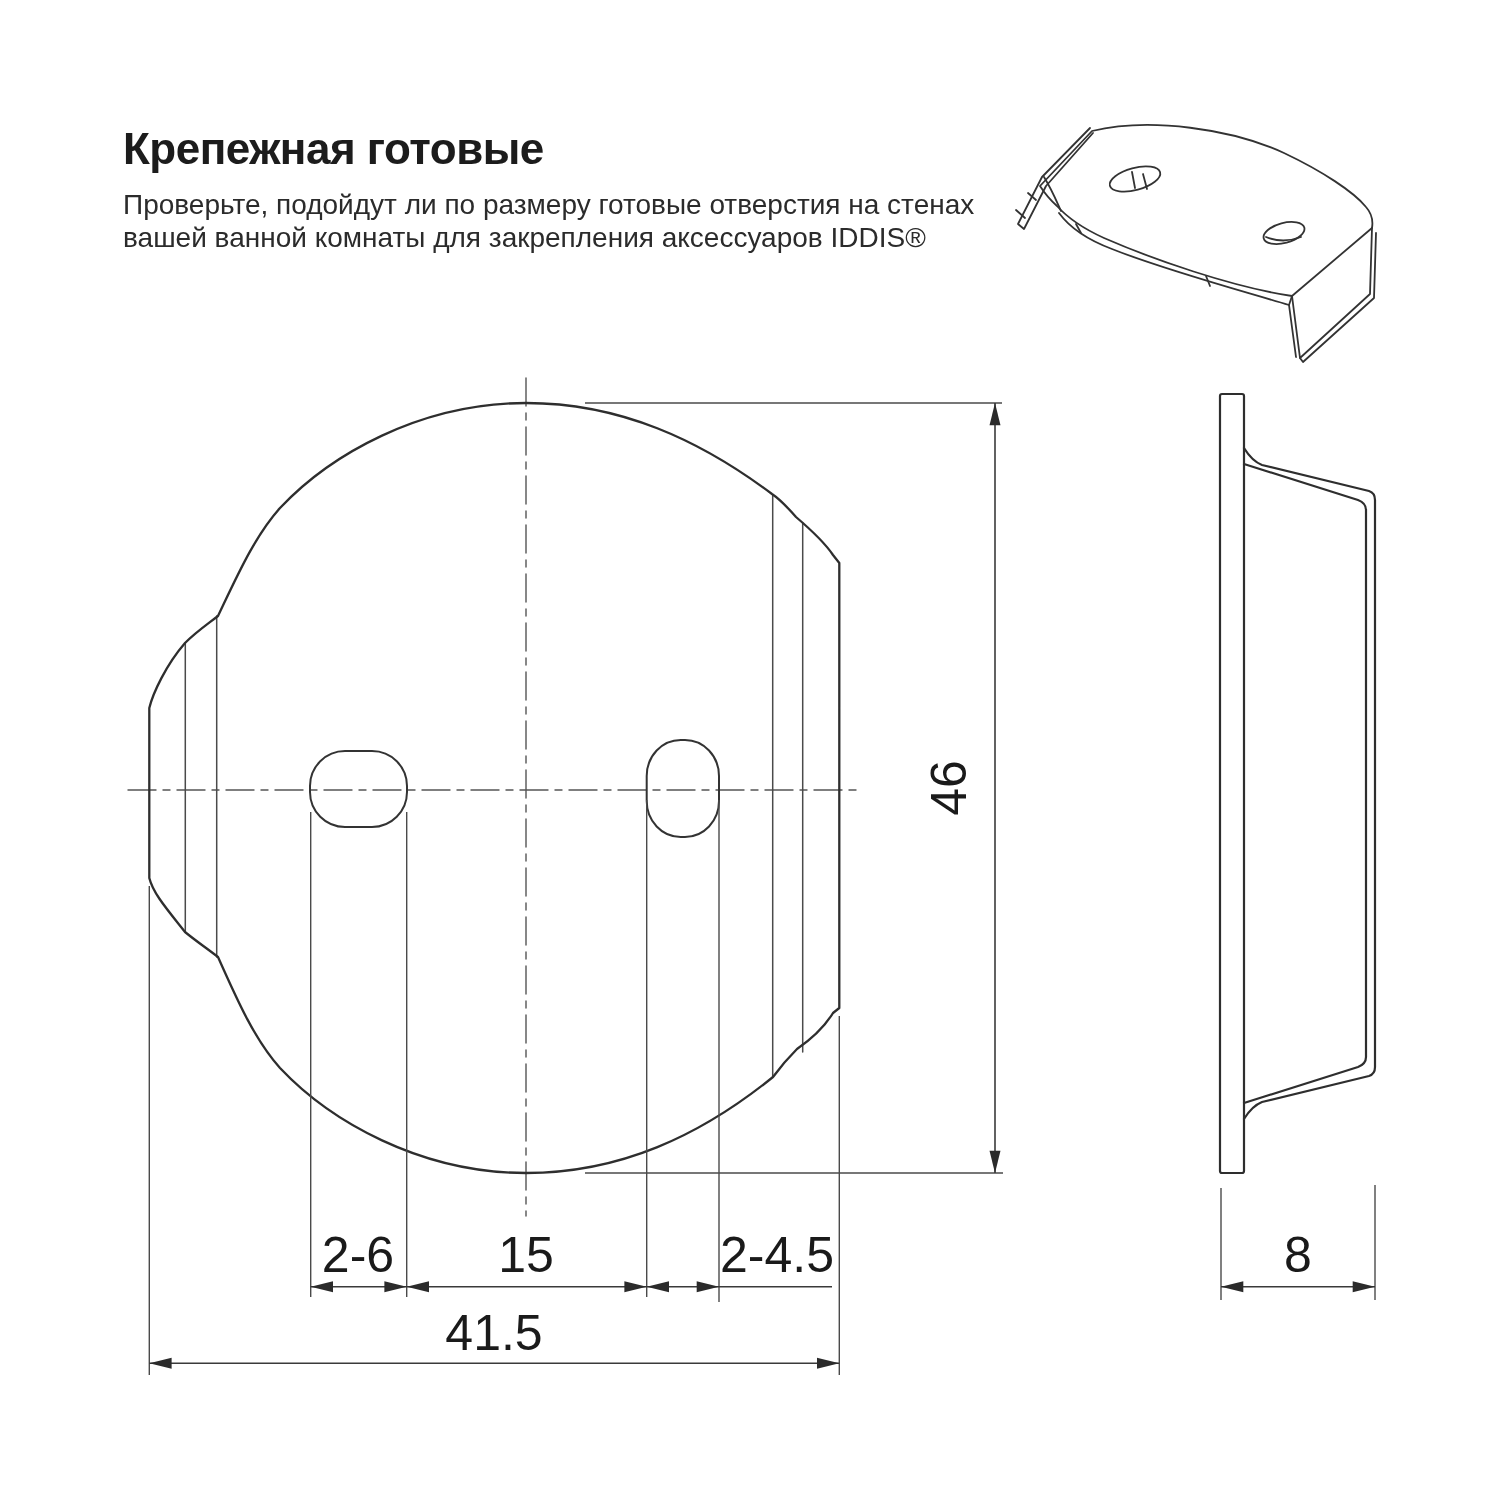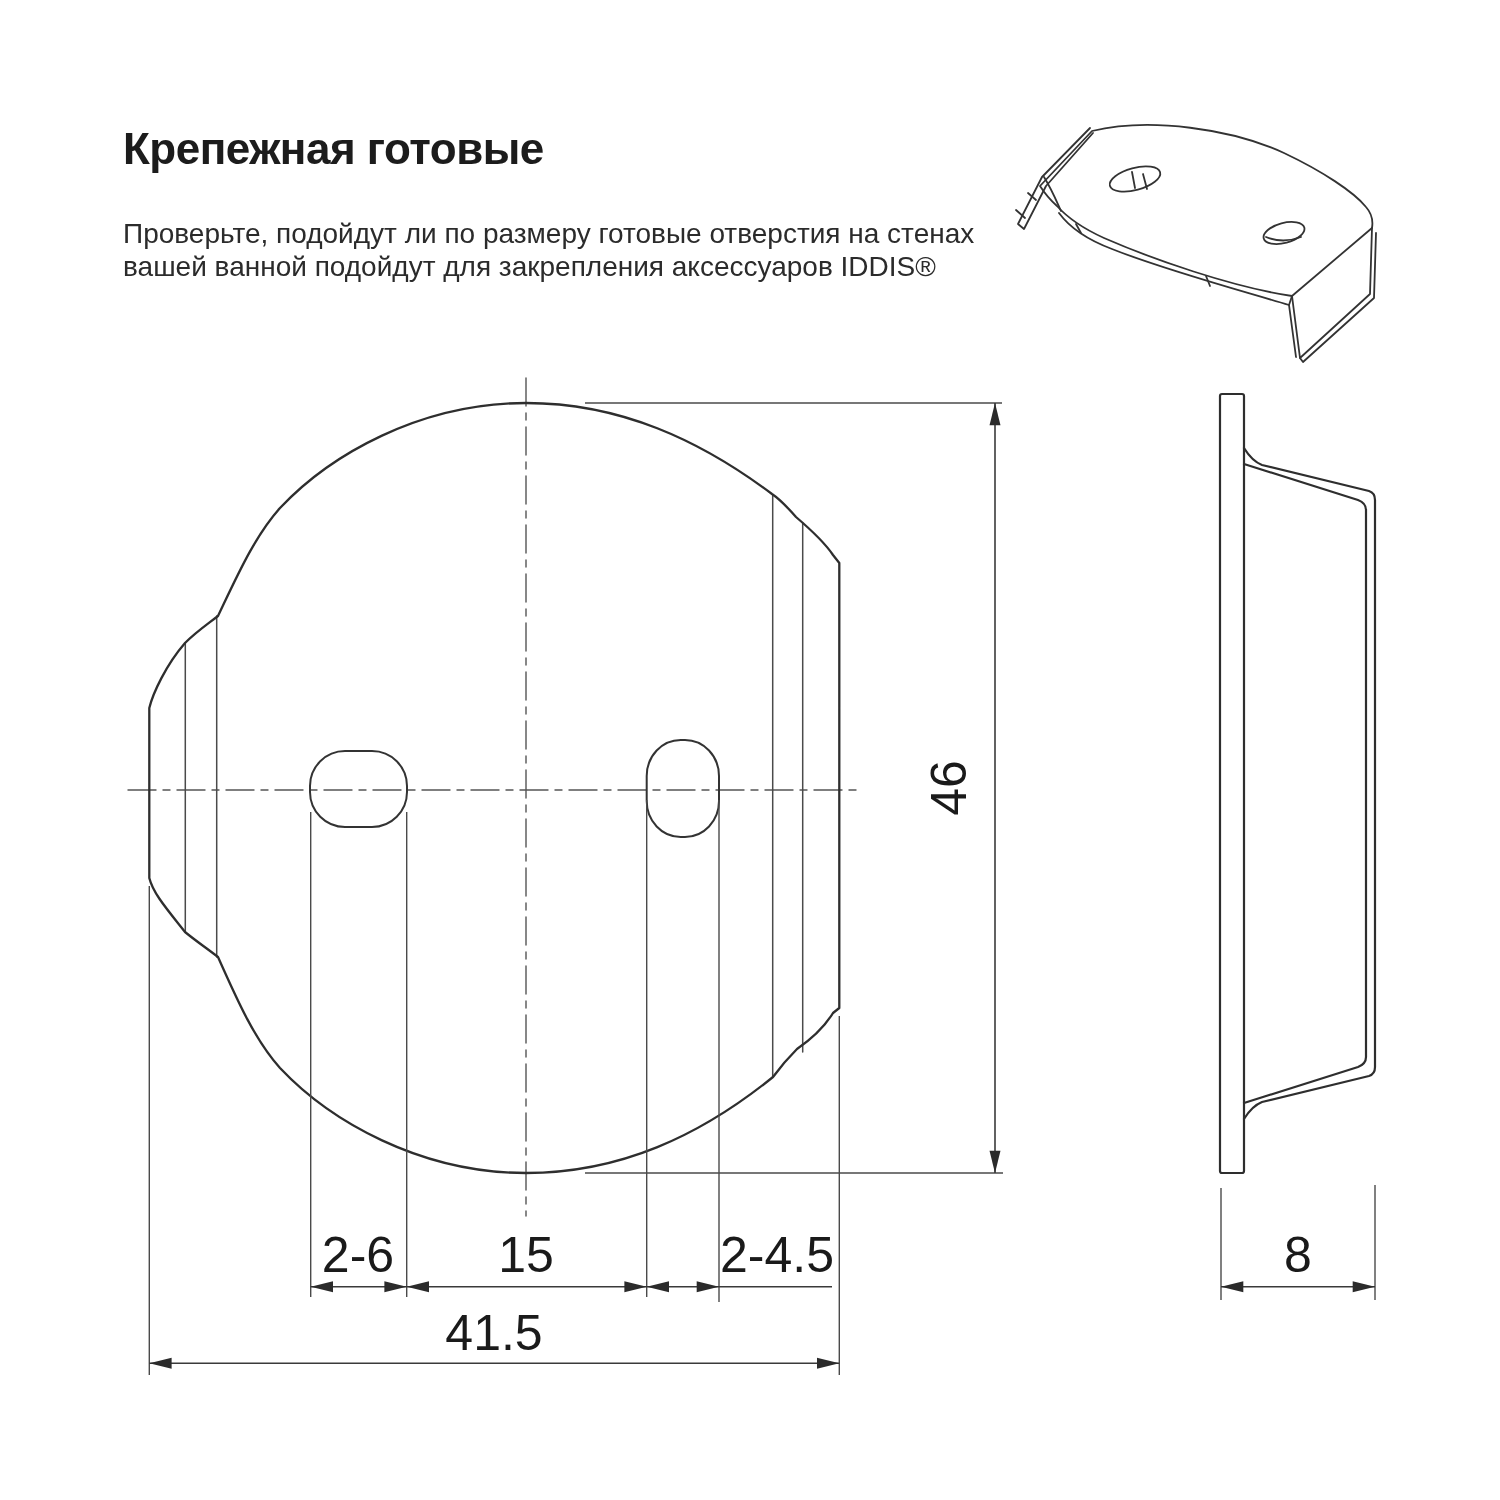--- a/index.html
+++ b/index.html
@@ -6,39 +6,39 @@
   .canvas{
     position:relative;width:1500px;height:1500px;background:#ffffff;overflow:hidden;
     font-family:"Liberation Sans", sans-serif;
   }
   .title{
     position:absolute;left:123px;top:124px;
     font-size:44px;font-weight:700;letter-spacing:-0.5px;color:#1c1c1c;white-space:nowrap;
   }
   .desc{
     position:absolute;left:123px;top:188px;
-    font-size:28px;line-height:33px;font-weight:400;color:#2b2b2b;margin-top:29px;
+    font-size:28px;line-height:33px;font-weight:400;color:#2b2b2b;
   }
   .desc div{white-space:nowrap;}
   svg{position:absolute;left:0;top:0;}
   svg text{
     font-family:"Liberation Sans", sans-serif;
     font-size:50px;fill:#1a1a1a;
   }
 </style>
 </head>
 <body>
 
 <div class="canvas">
 
   <div class="title">Крепежная готовые</div>
 
   <div class="desc">
     <div>Проверьте, подойдут ли по размеру готовые отверстия на стенах</div>
-    <div>вашей ванной подойдут для закрепления аксессуаров IDDIS®</div>
+    <div>вашей ванной комнаты для закрепления аксессуаров IDDIS®</div>
   </div>
 
   <svg width="1500" height="1500" viewBox="0 0 1500 1500">
 
     <g fill="none" stroke="#333333" stroke-width="1.8" stroke-linecap="round" stroke-linejoin="round">
 
       <path d="M1040 186 L1092 131
                C1150 117 1232 129 1284 153
                C1322 171 1354 192 1366 207
                Q1374 216 1372 228

